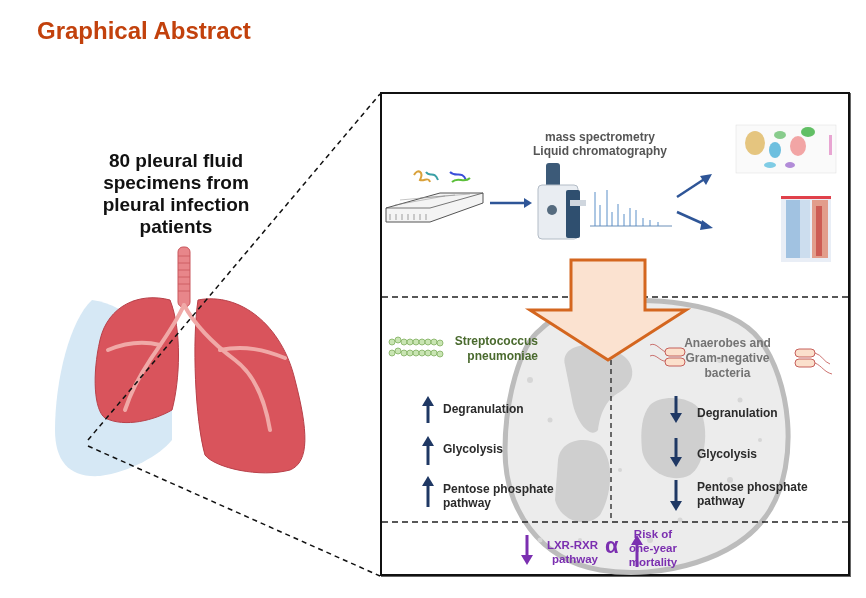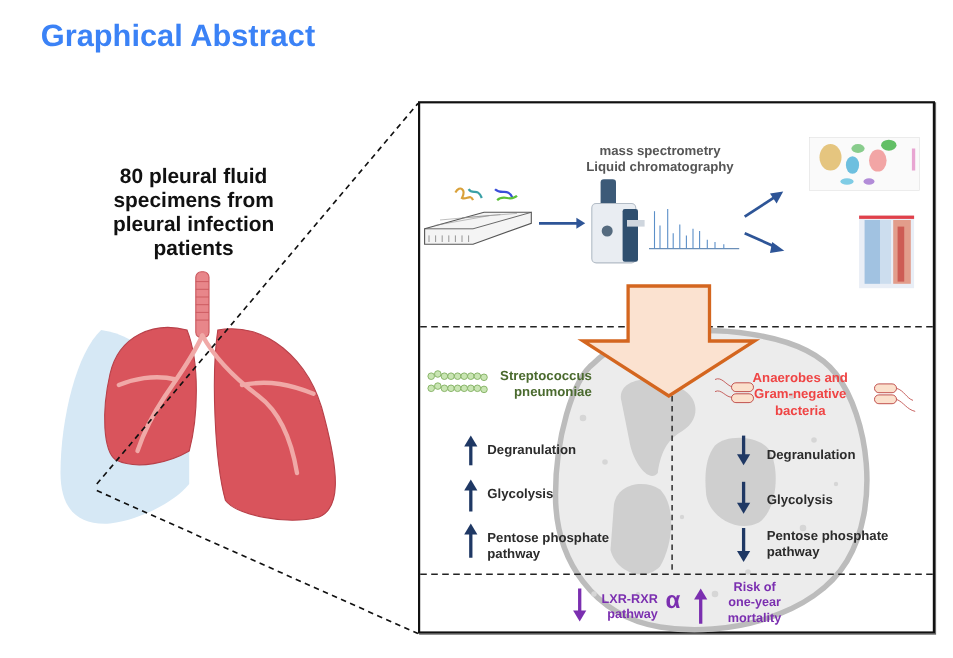--- a/index.html
+++ b/index.html
@@ -1,24 +1,24 @@
 <!DOCTYPE html>
 <html><head>
 <meta charset="utf-8">
 <style>
   html, body { margin: 0; padding: 0; background: #ffffff; }
   body { width: 866px; height: 598px; position: relative; overflow: hidden; font-family: "Liberation Sans", sans-serif; }
   .abs { position: absolute; }
-  #title { left: 37px; top: 17px; font-size: 28px; font-weight: bold; color: #3b82f6; }
+  #title { left: 37px; top: 17px; font-size: 24px; font-weight: bold; color: #c2410c; }
   #specimen-label { left: 81px; top: 150px; width: 190px; text-align: center; font-size: 19px; font-weight: bold; line-height: 22px; color: #111; }
   #frame { left: 380px; top: 92px; width: 470px; height: 484px; border: 2px solid #111; box-shadow: 1px 1px 0 #666; box-sizing: border-box; background: #fff; }
   .lcms-label { left: 520px; top: 130px; width: 160px; text-align: center; font-size: 12px; font-weight: bold; color: #555; line-height: 14px; }
   .bio-label { font-size: 12px; font-weight: bold; line-height: 15px; }
   #strep-label { left: 446px; top: 334px; color: #4a6a2e; text-align: right; width: 92px; }
-  #anaer-label { left: 680px; top: 336px; color: #ef4444; text-align: center; width: 95px; }
+  #anaer-label { left: 680px; top: 336px; color: #737373; text-align: center; width: 95px; }
   .path-label { font-size: 12px; font-weight: bold; color: #2b2b2b; line-height: 14px; }
   .purple { color: #7b2fb0; font-size: 11.5px; font-weight: bold; line-height: 14px; text-align: center; }
   #alpha { left: 605px; top: 533px; font-size: 22px; font-weight: bold; color: #7b2fb0; }
   svg { position: absolute; left: 0; top: 0; }
 </style>
 </head>
 <body>
 
 <div id="title" class="abs">Graphical Abstract</div>
 
@@ -242,17 +242,17 @@
 
 <div class="abs path-label" style="left:697px; top:406px;">Degranulation</div>
 <div class="abs path-label" style="left:697px; top:447px;">Glycolysis</div>
 <div class="abs path-label" style="left:697px; top:480px; width:120px;">Pentose phosphate pathway</div>
 
 <div class="abs purple" style="left:538px; top:538px; width:60px;text-align:right;">
   <div>LXR-RXR</div>
   <div>pathway</div>
 </div>
 <div id="alpha" class="abs">α</div>
-<div class="abs purple" style="left:655px; top:527px; width:62px;">
+<div class="abs purple" style="left:622px; top:527px; width:62px;">
   <div>Risk of</div>
   <div>one-year</div>
   <div>mortality</div>
 </div>
 
 </body></html>

